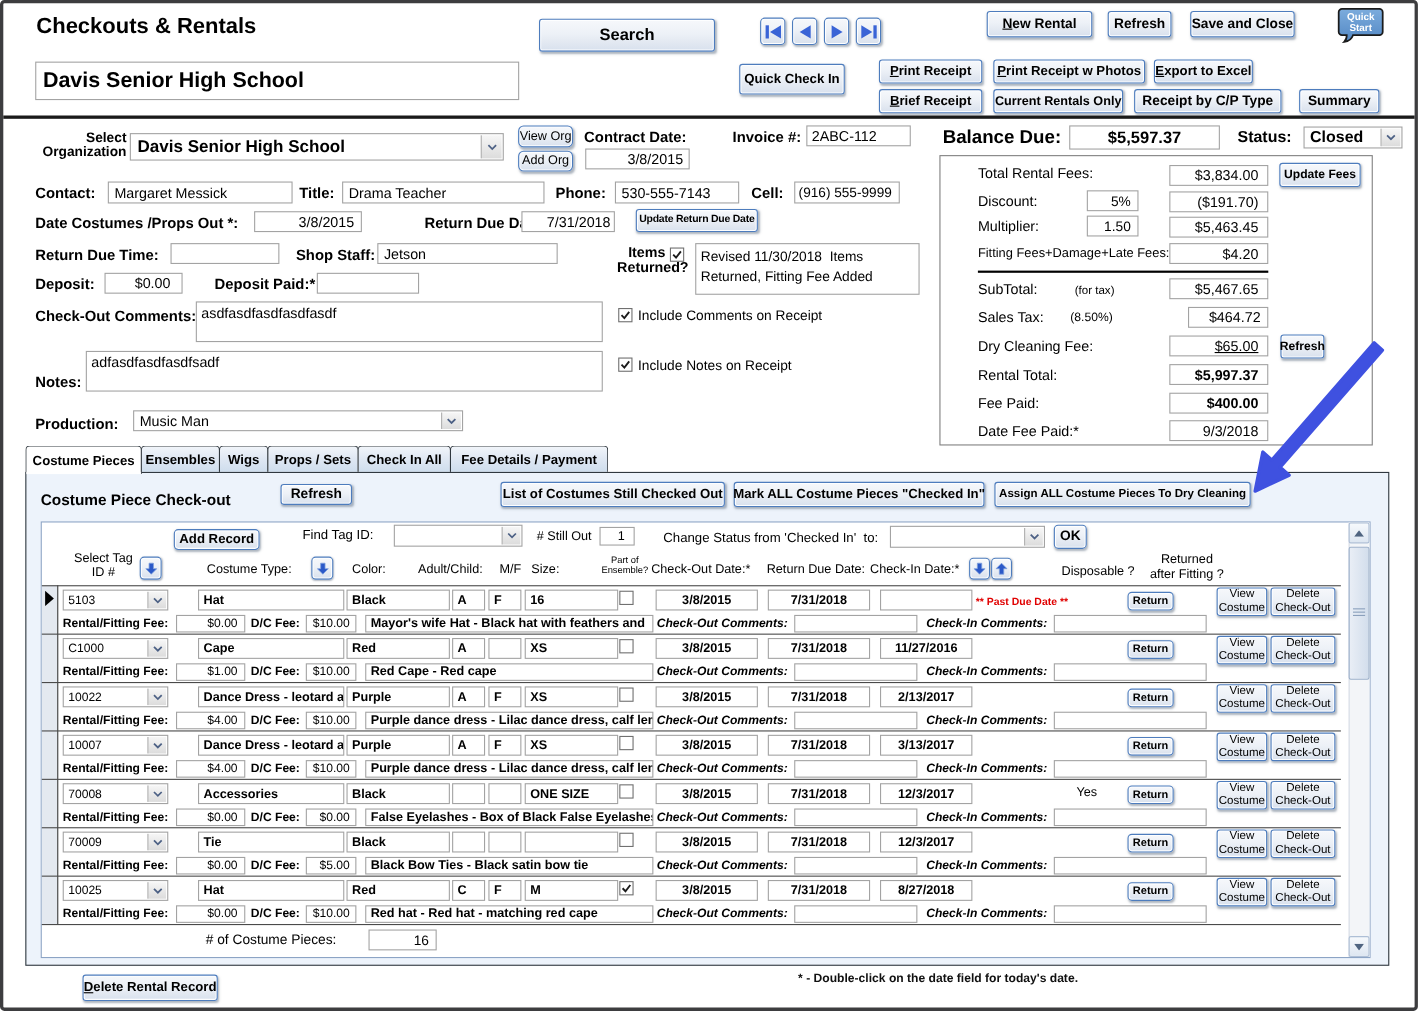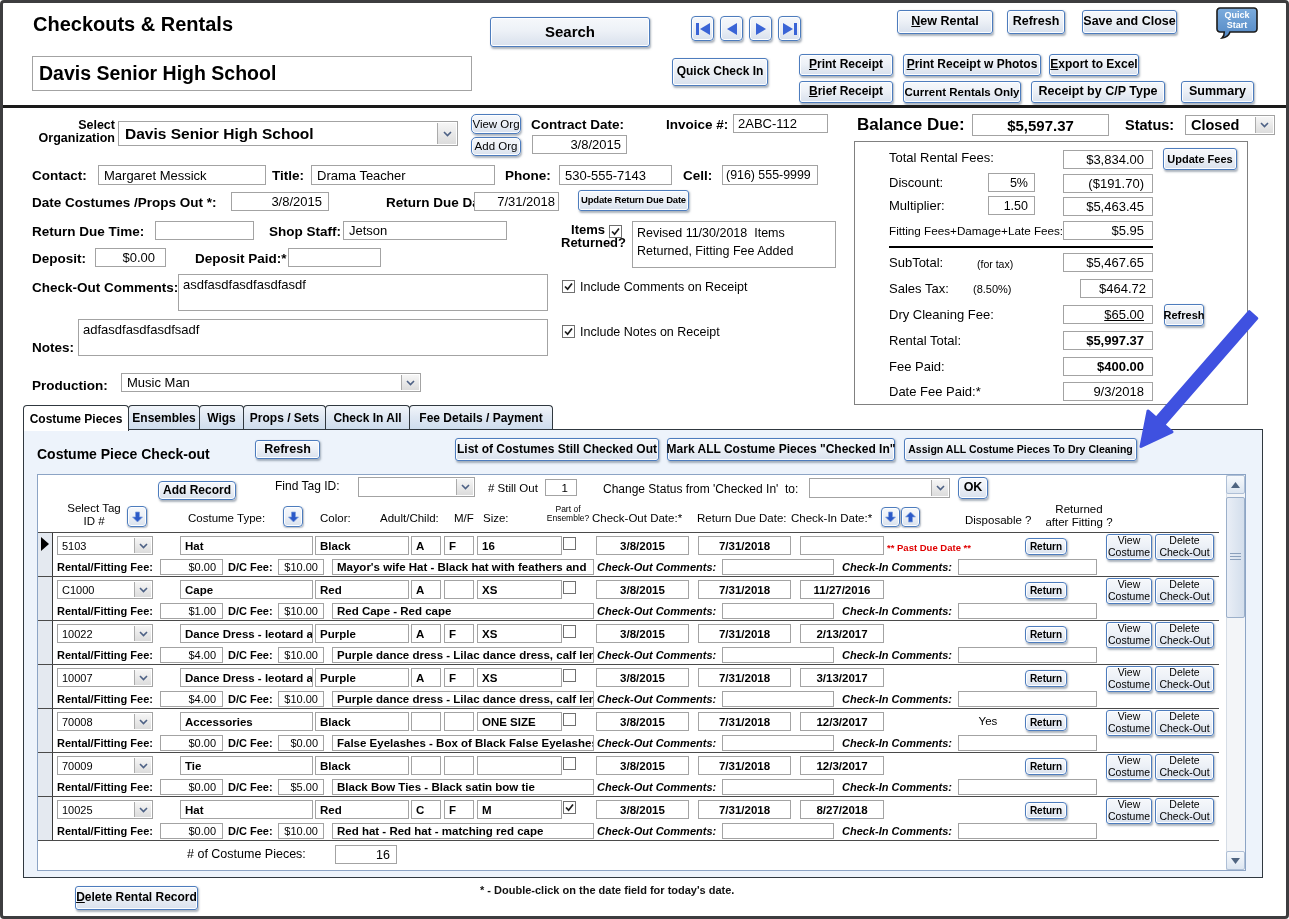--- a/index.html
+++ b/index.html
@@ -143,21 +143,21 @@
 <div class="lbl" style="left:889px;top:151px;font-size:13px;font-weight:normal;">Total Rental Fees:</div>
 <div class="fld" style="left:1063px;top:150px;width:90px;height:19px;font-size:13px;text-align:right;padding-right:8px;">$3,834.00</div>
 <div class="btn" style="left:1163px;top:148px;width:74px;height:22px;font-size:11px;border-radius:3px;">Update Fees</div>
 <div class="lbl" style="left:889px;top:176px;font-size:13px;font-weight:normal;">Discount:</div>
 <div class="fld" style="left:988px;top:173px;width:47px;height:19px;font-size:12.5px;text-align:right;padding-right:6px;">5%</div>
 <div class="fld" style="left:1063px;top:174px;width:90px;height:19px;font-size:13px;text-align:right;padding-right:8px;">($191.70)</div>
 <div class="lbl" style="left:889px;top:199px;font-size:13px;font-weight:normal;">Multiplier:</div>
 <div class="fld" style="left:988px;top:196px;width:47px;height:19px;font-size:12.5px;text-align:right;padding-right:6px;">1.50</div>
 <div class="fld" style="left:1063px;top:197px;width:90px;height:19px;font-size:13px;text-align:right;padding-right:8px;">$5,463.45</div>
 <div class="lbl" style="left:889px;top:224px;font-size:11.7px;font-weight:normal;">Fitting Fees+Damage+Late Fees:</div>
-<div class="fld" style="left:1063px;top:221px;width:90px;height:19px;font-size:13px;text-align:right;padding-right:8px;">$5.95</div>
+<div class="fld" style="left:1063px;top:221px;width:90px;height:19px;font-size:13px;text-align:right;padding-right:8px;">$4.20</div>
 <div style="position:absolute;left:889px;top:246px;width:264px;height:2px;background:#000;"></div>
 <div class="lbl" style="left:889px;top:256px;font-size:13px;font-weight:normal;">SubTotal:</div>
 <div class="lbl" style="left:977px;top:258px;font-size:10.5px;font-weight:normal;">(for tax)</div>
 <div class="fld" style="left:1063px;top:253px;width:90px;height:19px;font-size:13px;text-align:right;padding-right:8px;">$5,467.65</div>
 <div class="lbl" style="left:889px;top:282px;font-size:13px;font-weight:normal;">Sales Tax:</div>
 <div class="lbl" style="left:973px;top:283px;font-size:11px;font-weight:normal;">(8.50%)</div>
 <div class="fld" style="left:1080px;top:279px;width:73px;height:19px;font-size:13px;text-align:right;padding-right:6px;">$464.72</div>
 <div class="lbl" style="left:889px;top:308px;font-size:13px;font-weight:normal;">Dry Cleaning Fee:</div>
 <div class="fld" style="left:1063px;top:305px;width:90px;height:19px;font-size:13px;text-align:right;padding-right:8px;text-decoration:underline;">$65.00</div>
 <div class="btn" style="left:1164px;top:304px;width:40px;height:22px;font-size:11px;border-radius:3px;">Refresh</div>
@@ -446,12 +446,12 @@
     </svg>
   </div>
 <div style="left:1226px;top:851px;position:absolute;width:19px;height:19px;background:linear-gradient(180deg,#f6f9fc,#dde6f1);border:1px solid #aebfd6;border-radius:2px;box-sizing:border-box;display:flex;align-items:center;justify-content:center;z-index:6;">
     <svg width="9" height="6" viewBox="0 0 9 6">
       <path d="M4.5 6L0 0h9z" fill="#4f6480"></path>
     </svg>
   </div>
 <div style="position:absolute;left:1226px;top:497px;width:19px;height:121px;background:linear-gradient(90deg,#e9eef6,#d3deec);border:1px solid #9cb0ca;border-radius:2px;box-sizing:border-box;z-index:6;"></div>
 <div style="position:absolute;left:1230px;top:553px;width:11px;height:1px;background:#8ba0bc;z-index:7;box-shadow:0 3px 0 #8ba0bc,0 6px 0 #8ba0bc;"></div>
 <div class="btn" style="left:75px;top:886px;width:123px;height:24px;font-size:12px;border-radius:3px;z-index:2;"><u>D</u>elete Rental Record</div>
-<div style="position:absolute;left:480px;top:884px;width:500px;text-align:left;font-size:11px;font-weight:bold;color:#111;z-index:2;">* - Double-click on the date field for today's date.</div>
+<div style="position:absolute;left:480px;top:884px;width:500px;text-align:right;font-size:11px;font-weight:bold;color:#111;z-index:2;">* - Double-click on the date field for today's date.</div>
 </body></html>

